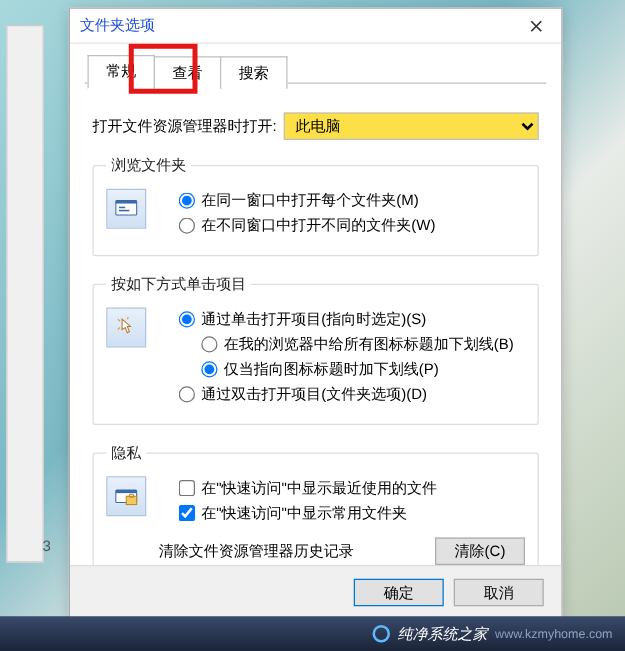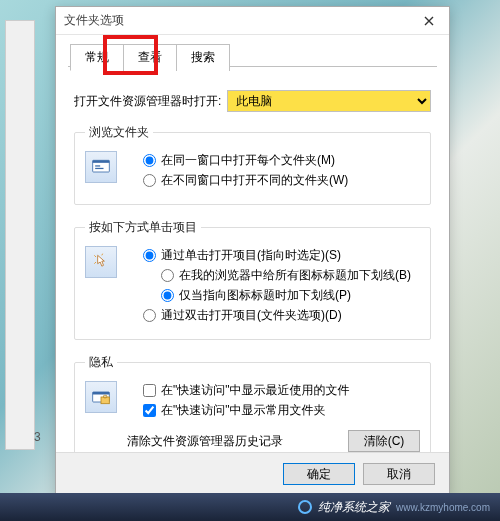--- a/index.html
+++ b/index.html
@@ -31,36 +31,37 @@
     display: flex;
     flex-direction: column;
   }
   .titlebar {
     height: 28px;
     display: flex;
     align-items: center;
     padding: 0 0 0 8px;
     border-bottom: 1px solid #e5e5e5;
   }
-  .titlebar .title { flex: 1; font-size: 12px; color: #404040; }
+  .titlebar .title { flex: 1; font-size: 12px; color: #1d4ed8; }
   .titlebar .close {
     width: 40px; height: 28px;
     display: flex; align-items: center; justify-content: center;
     cursor: pointer;
   }
   .titlebar .close svg { width: 10px; height: 10px; }
   .tabs {
     position: relative;
     margin-top: 8px;
   }
   .tab-row {
     display: flex;
     padding-left: 14px;
     position: relative;
     z-index: 2;
+    align-items: center;
   }
   .tab {
     padding: 4px 14px;
     background: #fff;
     border: 1px solid #c0c0c0;
     border-bottom: none;
     margin-right: -1px;
     cursor: pointer;
     position: relative;
     top: 1px;

